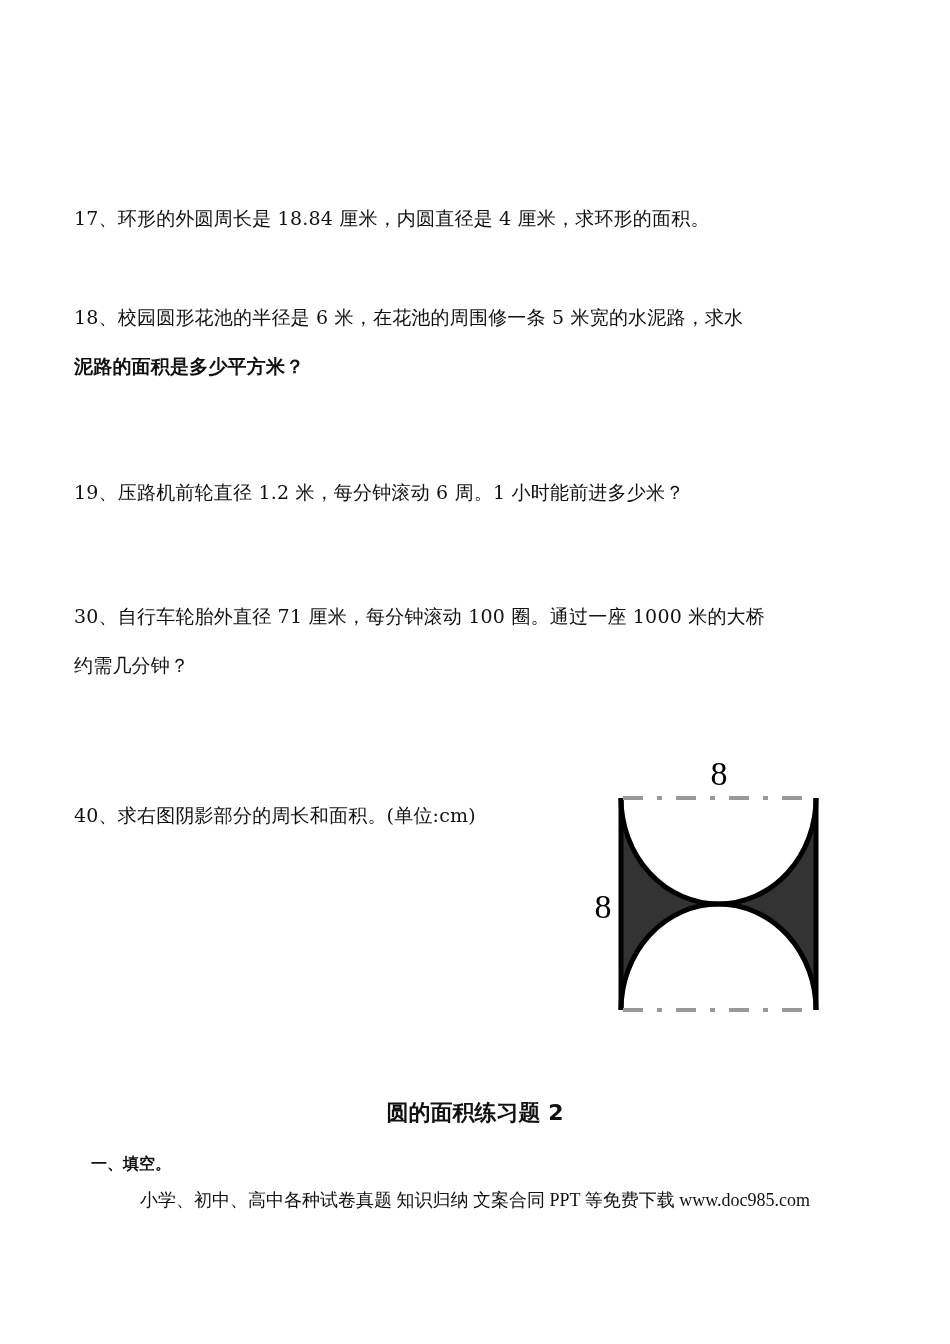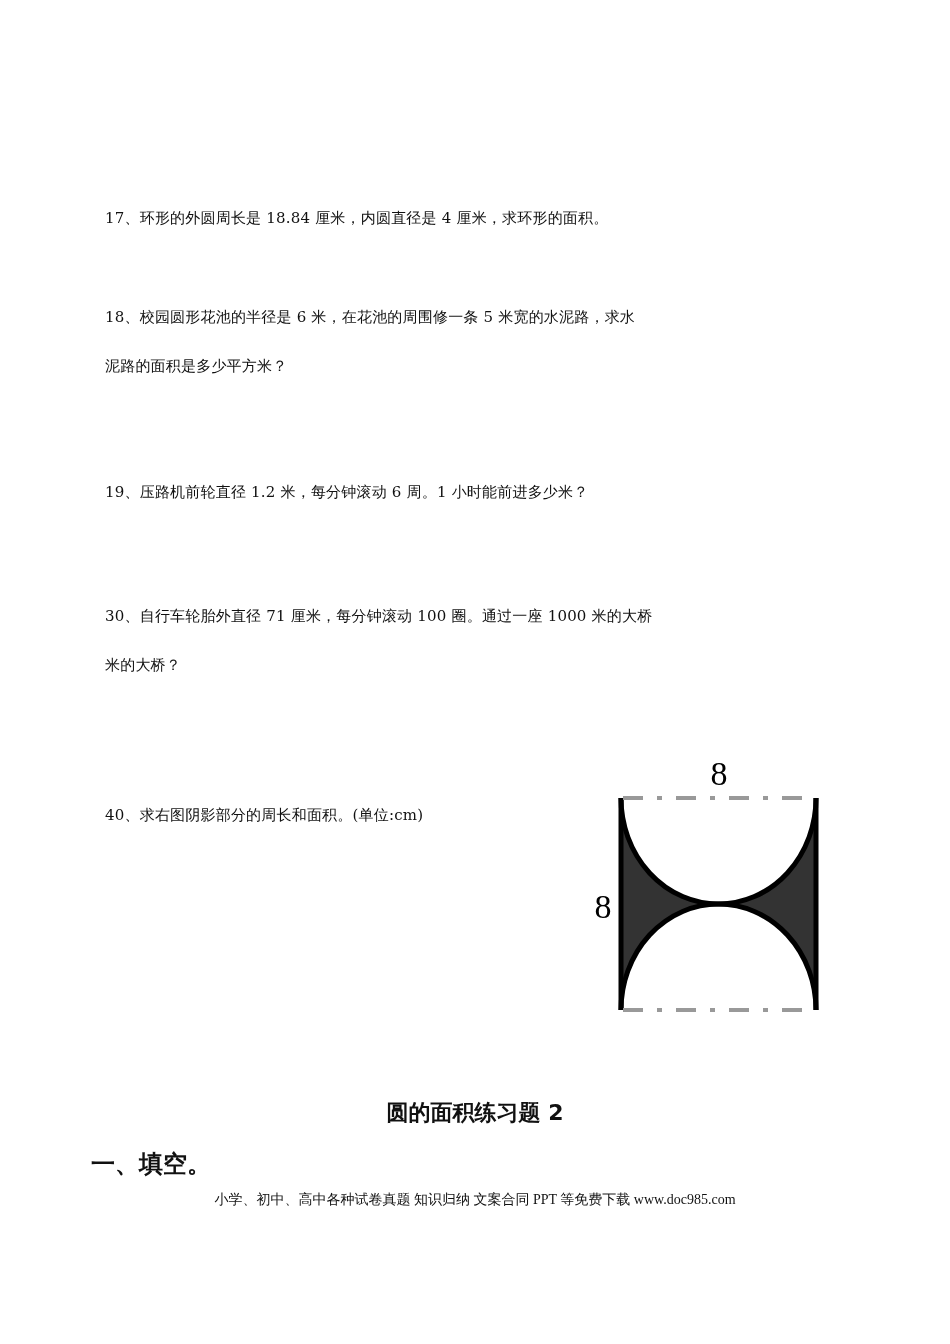--- a/index.html
+++ b/index.html
@@ -10,22 +10,22 @@
     body {
       width: 950px;
       height: 1344px;
       position: relative;
       overflow: hidden;
       font-family: "DejaVu Serif", "Liberation Serif", serif;
       color: #111111;
     }
     .line {
       position: absolute;
-      left: 105px;
-      font-size: 15px;
+      left: 74px;
+      font-size: 19px;
       line-height: 24px;
       white-space: nowrap;
       letter-spacing: 0.2px;
       transform-origin: left top;
     }
     .figure {
       position: absolute;
       left: 585px;
       top: 752px;
       width: 250px;
@@ -44,49 +44,49 @@
       font-weight: bold;
       font-size: 22px;
       line-height: 28px;
     }
     .section {
       position: absolute;
       left: 91px;
       top: 1151px;
       font-family: "DejaVu Sans", "Liberation Sans", sans-serif;
       font-weight: bold;
-      font-size: 24px;
+      font-size: 16px;
       line-height: 26px;
       text-align: right;
     }
     .footer {
       position: absolute;
       left: 0;
       width: 950px;
       top: 1191px;
       text-align: center;
-      font-size: 14px;
+      font-size: 18px;
       line-height: 18px;
       font-family: "Liberation Serif", "DejaVu Serif", serif;
     }
   </style>
 </head>
 <body>
 
 <div>
 
   <div class="line" style="top:206px;">17、环形的外圆周长是 18.84 厘米，内圆直径是 4 厘米，求环形的面积。</div>
 
   <div class="line" style="top:305px;">18、校园圆形花池的半径是 6 米，在花池的周围修一条 5 米宽的水泥路，求水</div>
-  <div class="line" style="top:354px;">泥路的面积是多少平方米？</div>
+  <div class="line" style="top:354px;font-weight:bold;">泥路的面积是多少平方米？</div>
 
   <div class="line" style="top:480px;">19、压路机前轮直径 1.2 米，每分钟滚动 6 周。1 小时能前进多少米？</div>
 
   <div class="line" style="top:604px;">30、自行车轮胎外直径 71 厘米，每分钟滚动 100 圈。通过一座 1000 米的大桥</div>
-  <div class="line" style="top:653px;">米的大桥？</div>
+  <div class="line" style="top:653px;">约需几分钟？</div>
 
   <div class="line" style="top:803px;">40、求右图阴影部分的周长和面积。(单位:cm)</div>
 
   <div class="figure">
     <svg width="250" height="270" viewBox="0 0 250 270" xmlns="http://www.w3.org/2000/svg">
 
       <path d="M36,46 A97.5,106 0 0 0 231,46 L231,258 A97.5,106 0 0 0 36,258 Z" fill="#333333" stroke="none"></path>
 
       <path d="M36,46 A97.5,106 0 0 0 231,46" fill="none" stroke="#000000" stroke-width="5"></path>
 

